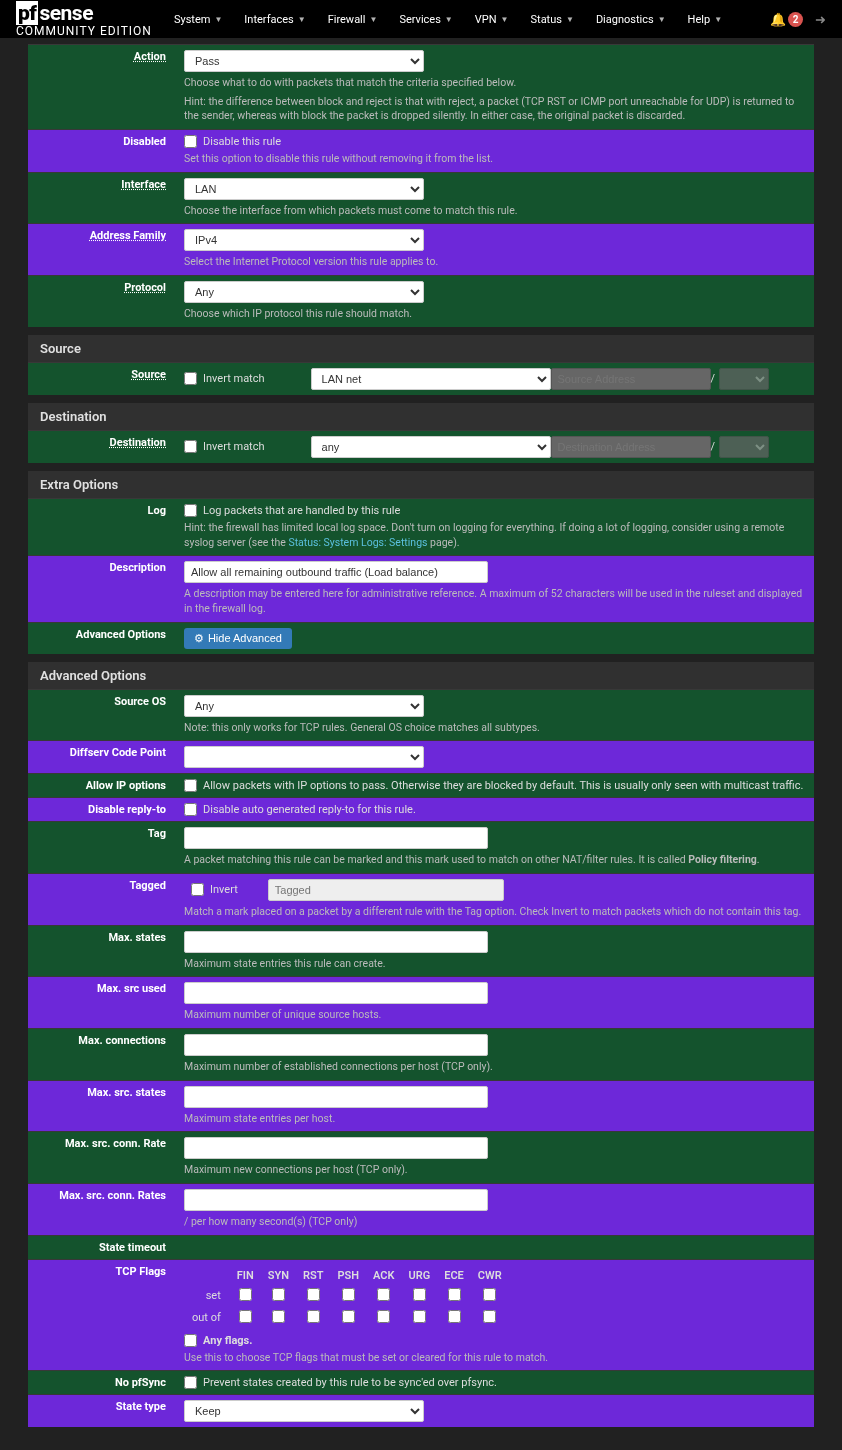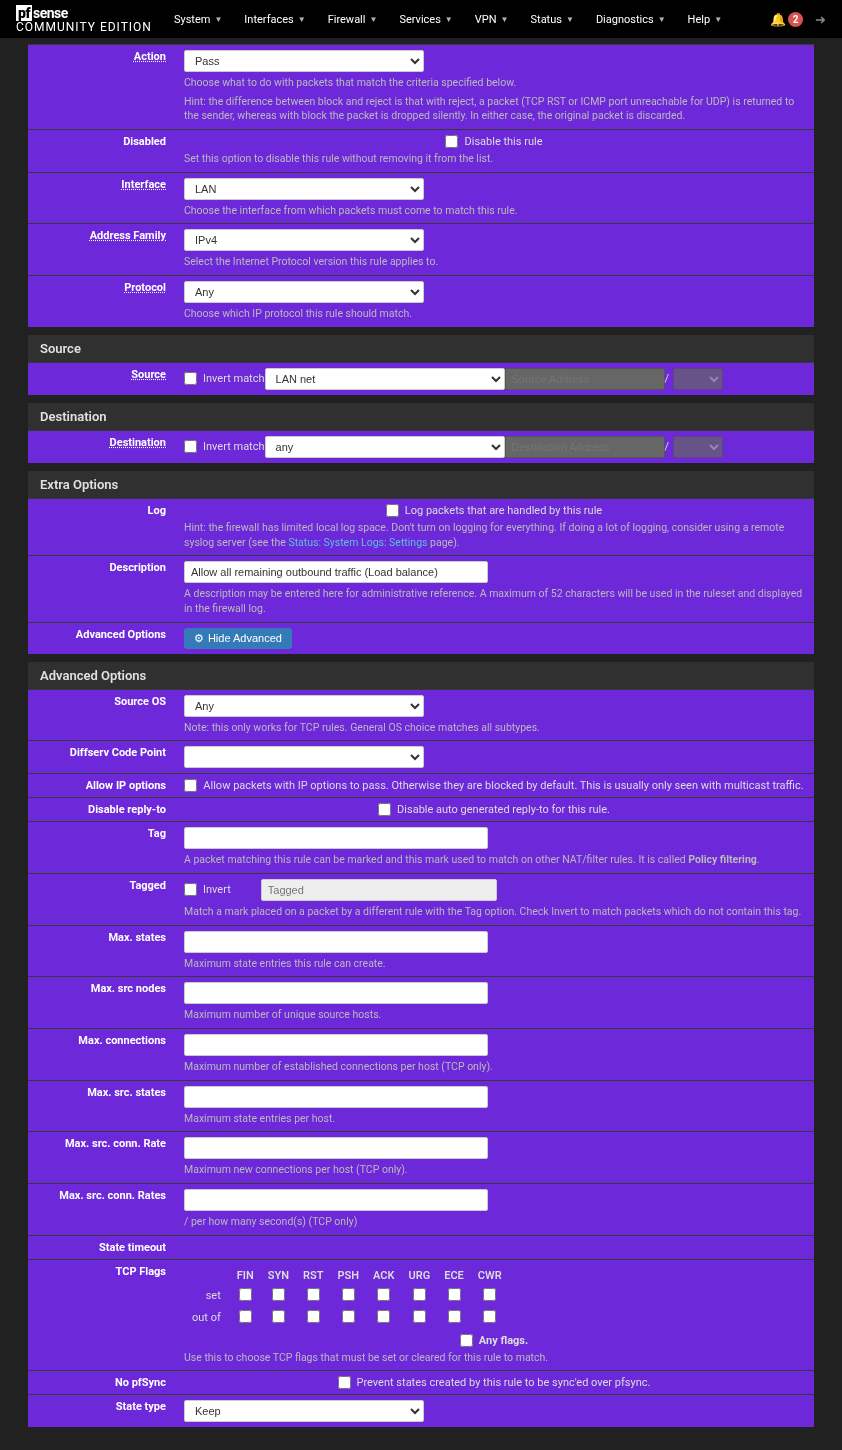--- a/index.html
+++ b/index.html
@@ -11,21 +11,21 @@
   width: 842px;
 }
 .navbar {
   background: #000;
   height: 38px;
   display: flex;
   align-items: center;
   padding: 0 8px;
 }
 .logo { display: flex; flex-direction: column; align-items: flex-start; margin-right: 12px; margin-left: 8px; }
-.logo-main { font-size: 14px; font-weight: 700; color: #fff; letter-spacing: -0.5px; }
+.logo-main { font-size: 21px; font-weight: 700; color: #fff; letter-spacing: -0.5px; }
 .logo-main .pf { background: #fff; color: #000; padding: 0 2px; margin-right: 1px; font-weight: 900; }
 .logo-sub { font-size: 12px; color: #fff; letter-spacing: 1px; margin-top: -1px; }
 .nav-items { display: flex; gap: 2px; }
 .nav-item { color: #fff; font-size: 11px; padding: 8px 10px; cursor: pointer; display: flex; align-items: center; gap: 4px; }
 .nav-item .caret { font-size: 8px; opacity: 0.7; }
 .nav-right { margin-left: auto; display: flex; align-items: center; gap: 12px; padding-right: 8px; }
 .bell-badge { display: flex; align-items: center; gap: 2px; }
 .bell { color: #d9534f; font-size: 13px; }
 .badge { background: #d9534f; color: #fff; border-radius: 50%; width: 15px; height: 15px; display: inline-flex; align-items: center; justify-content: center; font-size: 10px; font-weight: bold; }
 .logout { color: #888; font-size: 13px; cursor: pointer; }
@@ -33,21 +33,21 @@
 .content { padding: 6px 28px 0 28px; }
 .panel-heading {
   background: #303030;
   color: #e0e0e0;
   padding: 6px 12px;
   font-size: 13px;
   font-weight: 600;
   margin-top: 8px;
 }
 .form-group {
-  background: #6d28d9;
+  background: #14532d;
   display: flex;
   border-top: 1px solid #383838;
 }
 .form-group:nth-of-type(even) { background: #3d3d3d; }
 .form-group.alt { background: #6d28d9; }
 .form-label {
   width: 148px;
   text-align: right;
   padding: 5px 10px 5px 4px;
   font-size: 11px;
@@ -70,26 +70,26 @@
   border-radius: 2px;
 }
 select.fc { width: 240px; }
 input.fc { width: 304px; }
 .help-block {
   font-size: 10.5px;
   color: #bbb;
   margin-top: 4px;
   line-height: 1.4;
 }
-.chk-wrap { display: flex; align-items: center; gap: 6px; font-size: 11px; color: #ddd; justify-content: center; }
+.chk-wrap { display: flex; align-items: center; gap: 6px; font-size: 11px; color: #ddd; }
 .chk-wrap input { margin: 0; }
 .a-link { color: #5bc0de; }
 
 .src-row { display: flex; align-items: center; }
-.src-row select.fc { width: 240px; }
+.src-row select.fc { width: 240px; margin-left: 46px; }
 .src-row input.placeholder { width: 160px; background: #666; border: 1px solid #555; color: #aaa; height: 22px; padding: 2px 6px; font-size: 11px; border-radius: 2px; }
 .slash-box { display: flex; align-items: center; gap: 4px; }
 .slash-box span { color: #ddd; font-size: 11px; }
 .slash-box select { width: 50px; height: 22px; background: #666; border: 1px solid #555; color: #aaa; font-size: 11px; border-radius: 2px; }
 
 .btn-adv {
   background: #337ab7;
   color: #fff;
   border: none;
   padding: 4px 10px;
@@ -99,21 +99,21 @@
   display: inline-flex;
   align-items: center;
   gap: 4px;
 }
 
 .tcp-flags table { font-size: 11px; color: #ddd; }
 .tcp-flags th, .tcp-flags td { padding: 2px 6px; text-align: center; font-weight: 600; }
 .tcp-flags td:first-child { text-align: right; font-weight: normal; padding-right: 8px; }
 .tcp-flags input[type=checkbox] { margin: 0; }
 
-.tagged-row { display: flex; gap: 30px; align-items: center; }
+.tagged-row { display: flex; gap: 30px; align-items: center; margin-left: 7px; }
 .tagged-row input.fc { width: 236px; }
 
 </style>
 </head>
 <body>
 
 <div class="navbar">
   <div class="logo">
     <span class="logo-main"><span class="pf">pf</span><span>sense</span></span>
     <span class="logo-sub">COMMUNITY EDITION</span>
@@ -322,21 +322,21 @@
     </div>
   </div>
   <div class="form-group">
     <div class="form-label">Max. states</div>
     <div class="form-control-wrap">
       <input class="fc" style="">
       <div class="help-block">Maximum state entries this rule can create.</div>
     </div>
   </div>
   <div class="form-group alt">
-    <div class="form-label">Max. src nodes</div>
+    <div class="form-label">Max. src used</div>
     <div class="form-control-wrap">
       <input class="fc" style="">
       <div class="help-block">Maximum number of unique source hosts.</div>
     </div>
   </div>
   <div class="form-group">
     <div class="form-label">Max. connections</div>
     <div class="form-control-wrap">
       <input class="fc" style="">
       <div class="help-block">Maximum number of established connections per host (TCP only).</div>

